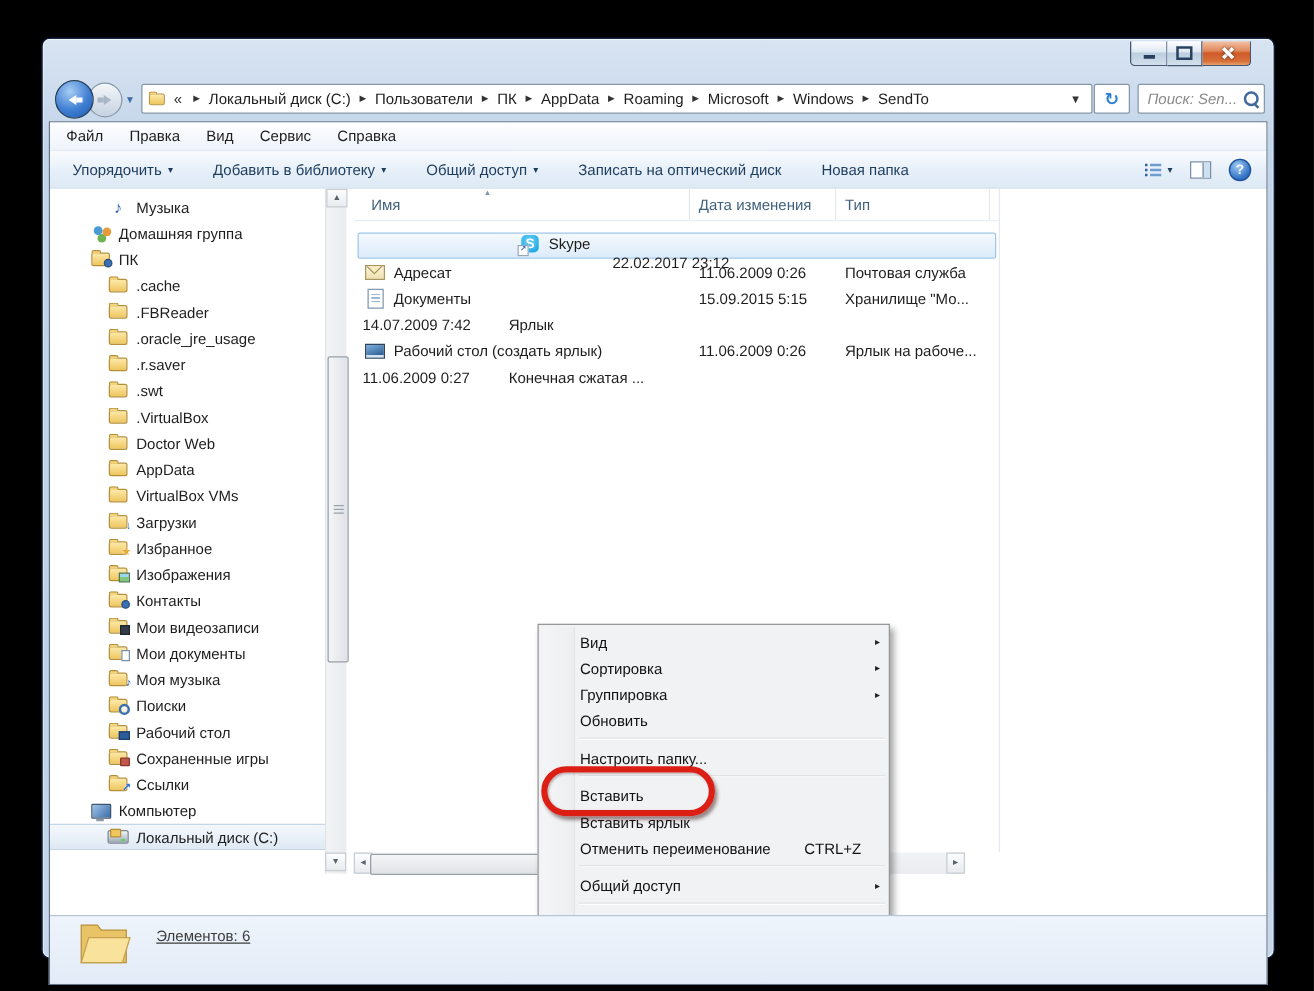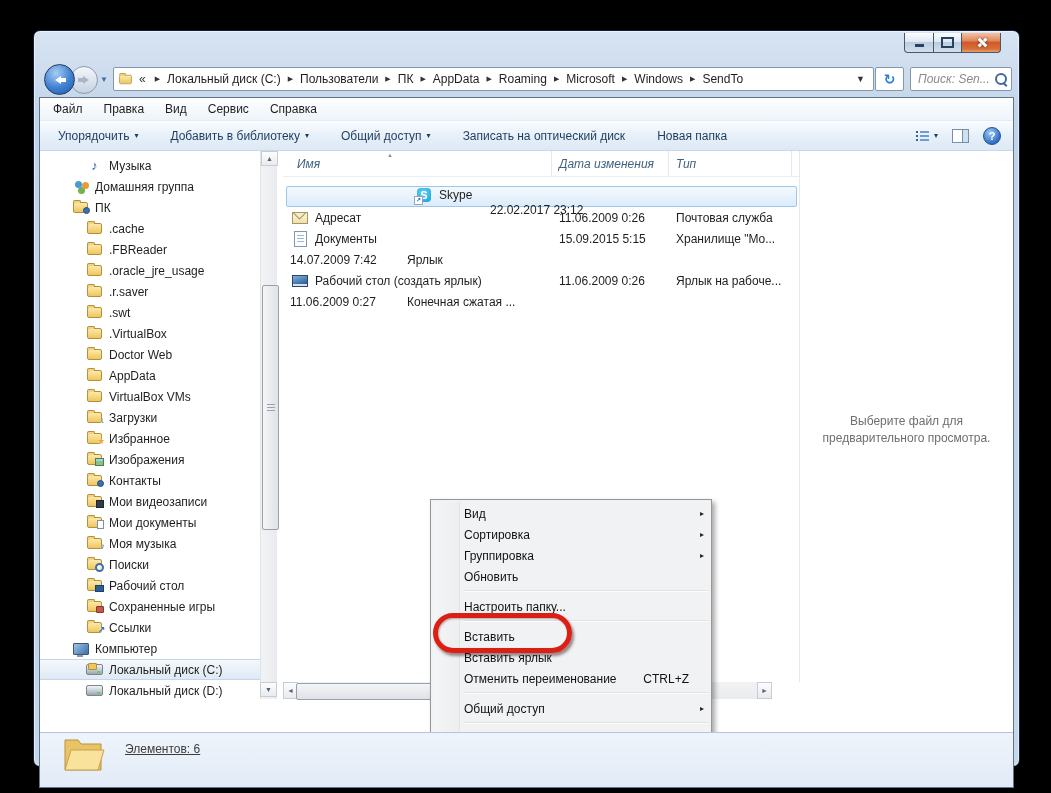--- a/index.html
+++ b/index.html
@@ -98,21 +98,21 @@
   
   #sb-vscroll{position:absolute;left:220px;top:0;width:17px;height:548px;background:linear-gradient(90deg,#f2f3f5,#e9ebee);border-left:1px solid #dfe2e6;box-sizing:border-box;}
   .scr-arrow{position:absolute;left:0;width:17px;height:15px;display:flex;align-items:center;justify-content:center;
     font-size:7px;color:#596470;background:linear-gradient(180deg,#fdfdfe,#e8ebef);border:1px solid #c8cdd3;box-sizing:border-box;}
   #sb-thumb{position:absolute;left:1px;top:134px;width:15px;height:243px;border:1px solid #98a0aa;border-radius:2px;
     background:linear-gradient(90deg,#f4f5f6,#dfe2e6);display:flex;align-items:center;justify-content:center;}
   .grip-h{width:8px;height:1px;background:#9aa3ad;box-shadow:0 3px 0 #9aa3ad,0 -3px 0 #9aa3ad;}
   .grip-v{width:1px;height:8px;background:#9aa3ad;box-shadow:3px 0 0 #9aa3ad,-3px 0 0 #9aa3ad;}
   
   #filepane{position:absolute;left:243px;top:0;width:516px;height:100%;}
-  #colheader{height:25px;display:flex;border-bottom:1px solid #e8eef4;color:#41627e;position:relative;font-style:italic;}
+  #colheader{height:25px;display:flex;border-bottom:1px solid #e8eef4;color:#41627e;position:relative;}
   .col{display:flex;align-items:center;padding-left:7px;box-sizing:border-box;border-right:1px solid #e4eaf0;height:100%;}
   .col.c-name{width:269px;padding-left:14px;}
   .col.c-date{width:117px;}
   .col.c-type{width:123px;}
   #sort-arrow{position:absolute;left:104px;top:1px;font-size:6px;color:#7e93a8;}
   #filerows{padding-top:9px;}
   .frow{height:21px;display:flex;align-items:center;}
   .frow .fc-name{width:269px;display:flex;align-items:center;gap:7px;padding-left:9px;box-sizing:border-box;}
   .frow .fc-date{width:117px;padding-left:7px;box-sizing:border-box;}
   .frow .fc-type{width:116px;padding-left:7px;box-sizing:border-box;overflow:hidden;white-space:nowrap;}
@@ -429,26 +429,20 @@
               <span class="icomp"></span>
             </span>
             <span>Компьютер</span>
           </div>
         <div class="srow lvl2 selected">
             <span class="sic">
               <span class="idrive sys"></span>
             </span>
             <span>Локальный диск (C:)</span>
           </div>
-        <div class="srow lvl2">
-            <span class="sic">
-              <span class="idrive"></span>
-            </span>
-            <span>Локальный диск (D:)</span>
-          </div>
       </div>
 
       <div id="sb-vscroll">
         <div class="scr-arrow" style="top:0">
             <span>▲</span>
           </div>
         <div id="sb-thumb">
             <span class="grip-h"></span>
           </div>
       </div>
@@ -529,23 +523,20 @@
         <div id="fp-thumb">
             <span class="grip-v"></span>
           </div>
         <div class="scr-arrow-h" style="right:0">
             <span>►</span>
           </div>
       </div>
 
       <div id="pane-sep"></div>
 
-      <div id="preview">
-        <div id="preview-text">Выберите файл для предварительного просмотра.</div>
-      </div>
 
       <div id="cmenu">
         <div class="mrow">
             <span>Вид</span>
             <span class="sub">▸</span>
           </div>
         <div class="mrow">
             <span>Сортировка</span>
             <span class="sub">▸</span>
           </div>

